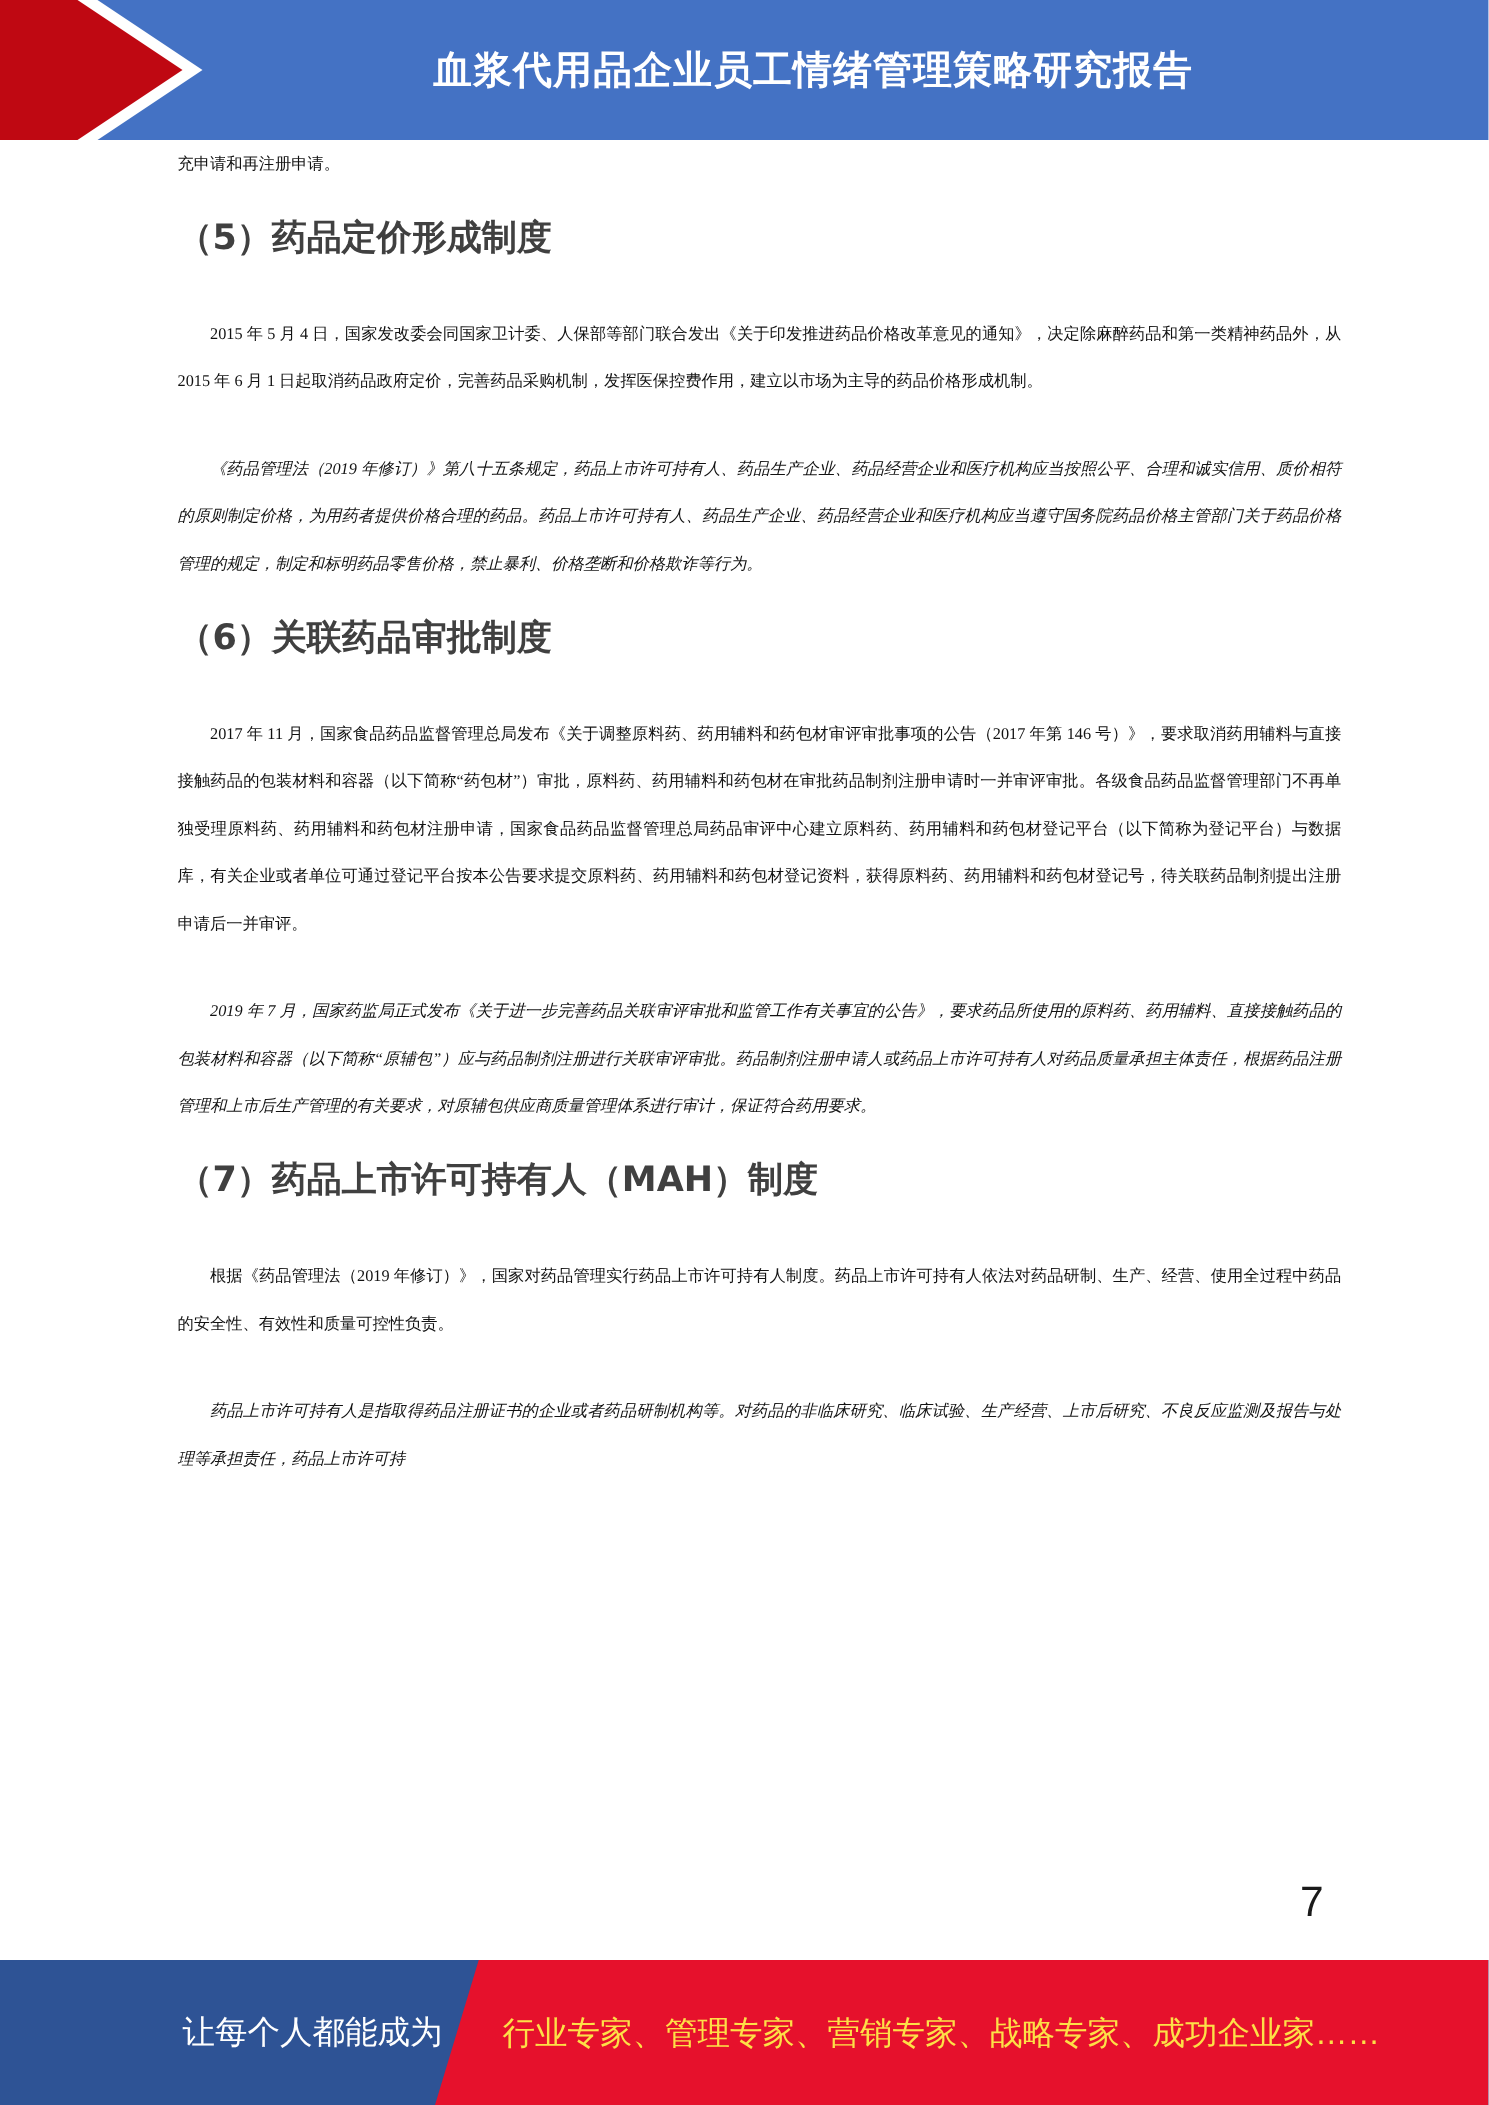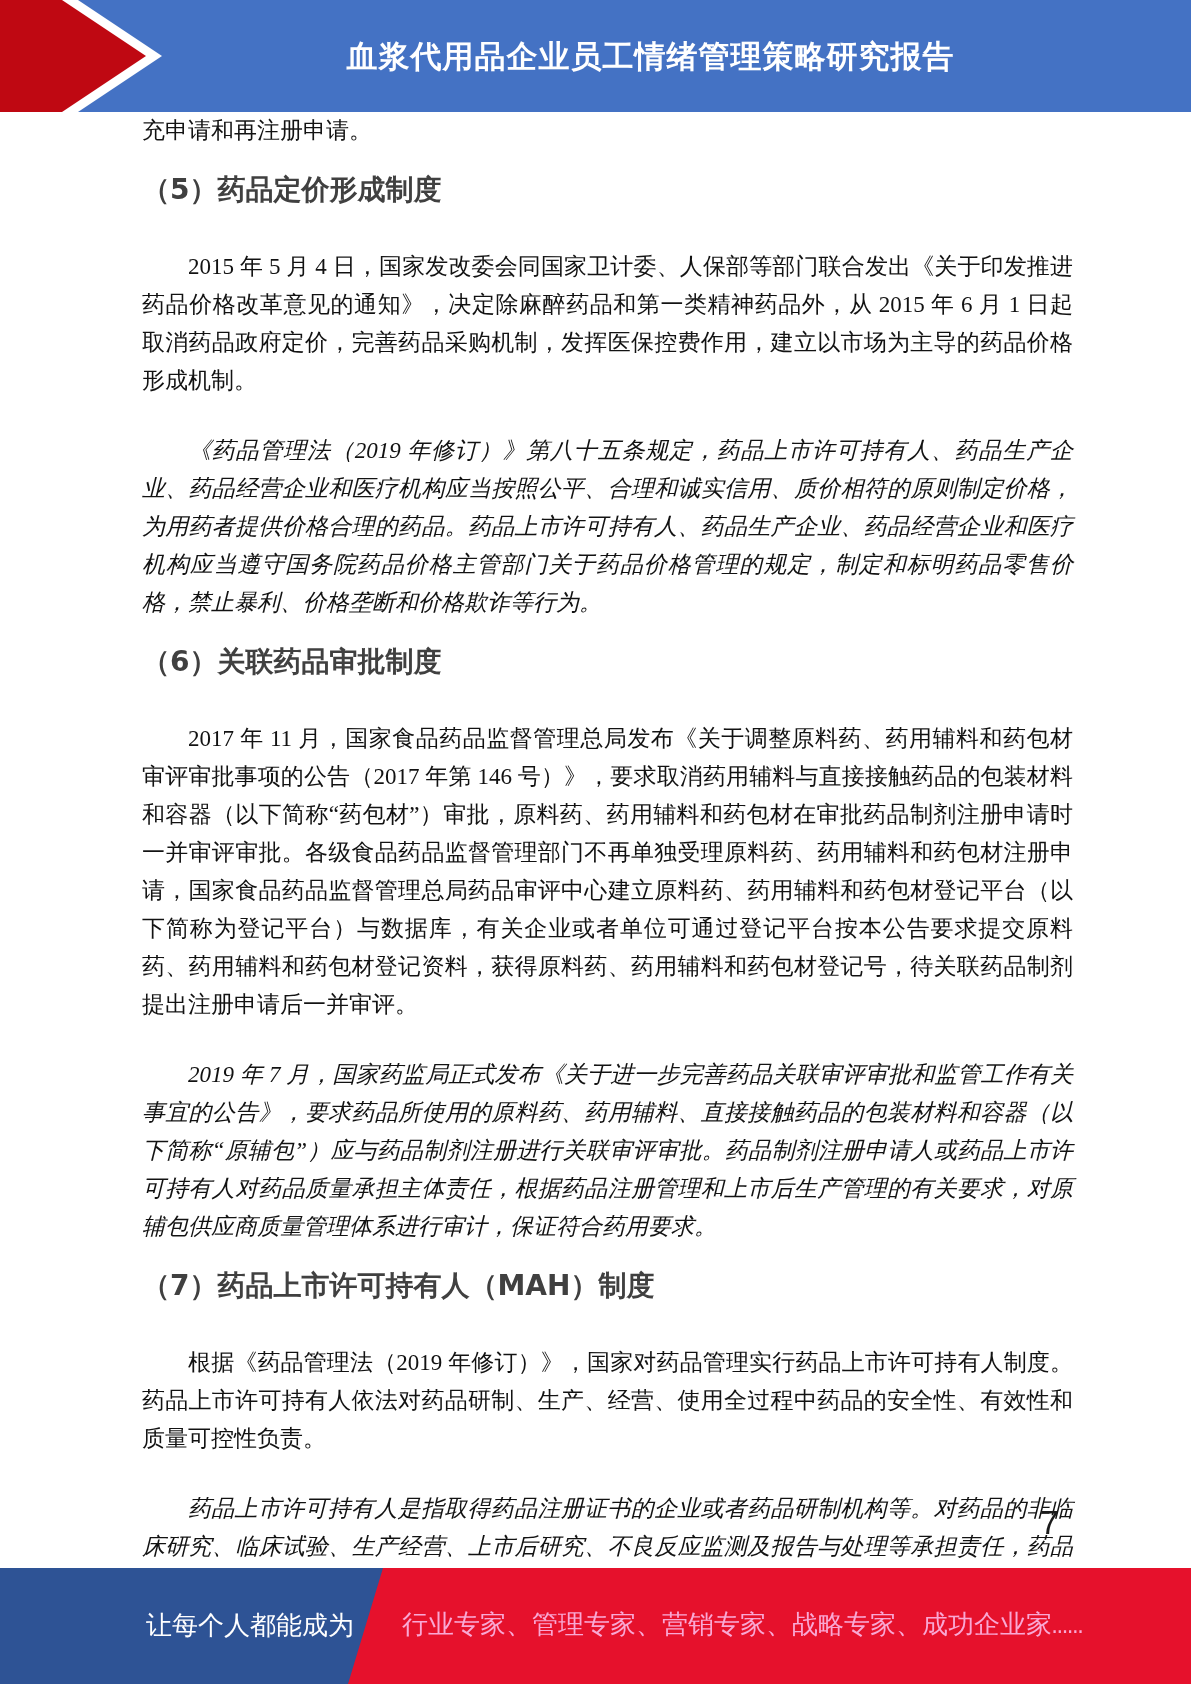--- a/index.html
+++ b/index.html
@@ -34,21 +34,21 @@
     white-space: nowrap;
   }
 
   
   .content {
     position: absolute; top: 112px; left: 142px;
     width: 931px;
   }
   .content .p {
     margin: 0;
-    font-size: 23px;
+    font-size: 13px;
     line-height: 38px;
     color: #121212;
     text-align: justify;
     text-indent: 2em;
     font-family: "Liberation Serif", serif;
   }
   .content .p.cont { text-indent: 0; }
   .content .p + .p { margin-top: 32px; font-style: italic; }
   h2.sec {
     margin: 20px 0 38px 0;
@@ -82,23 +82,23 @@
     position: absolute; left: 146px; top: 0; height: 132px;
     line-height: 116px;
     color: #ffffff;
     font-size: 26px;
     font-family: "Liberation Serif", serif;
     white-space: nowrap;
   }
   .footer-right {
     position: absolute; left: 402px; top: 0; height: 116px;
     line-height: 116px;
-    color: #f9a8d4;
+    color: #fde047;
     font-size: 26px;
-    font-family: Liberation Mono, monospace;
+    font-family: Liberation Sans, sans-serif;
     white-space: nowrap;
   }
 </style>
 </head>
 <body>
 
 <div class="page">
 
   <div class="header">
     <svg class="header-arrow" width="170" height="112" viewBox="0 0 170 112" aria-hidden="true">

